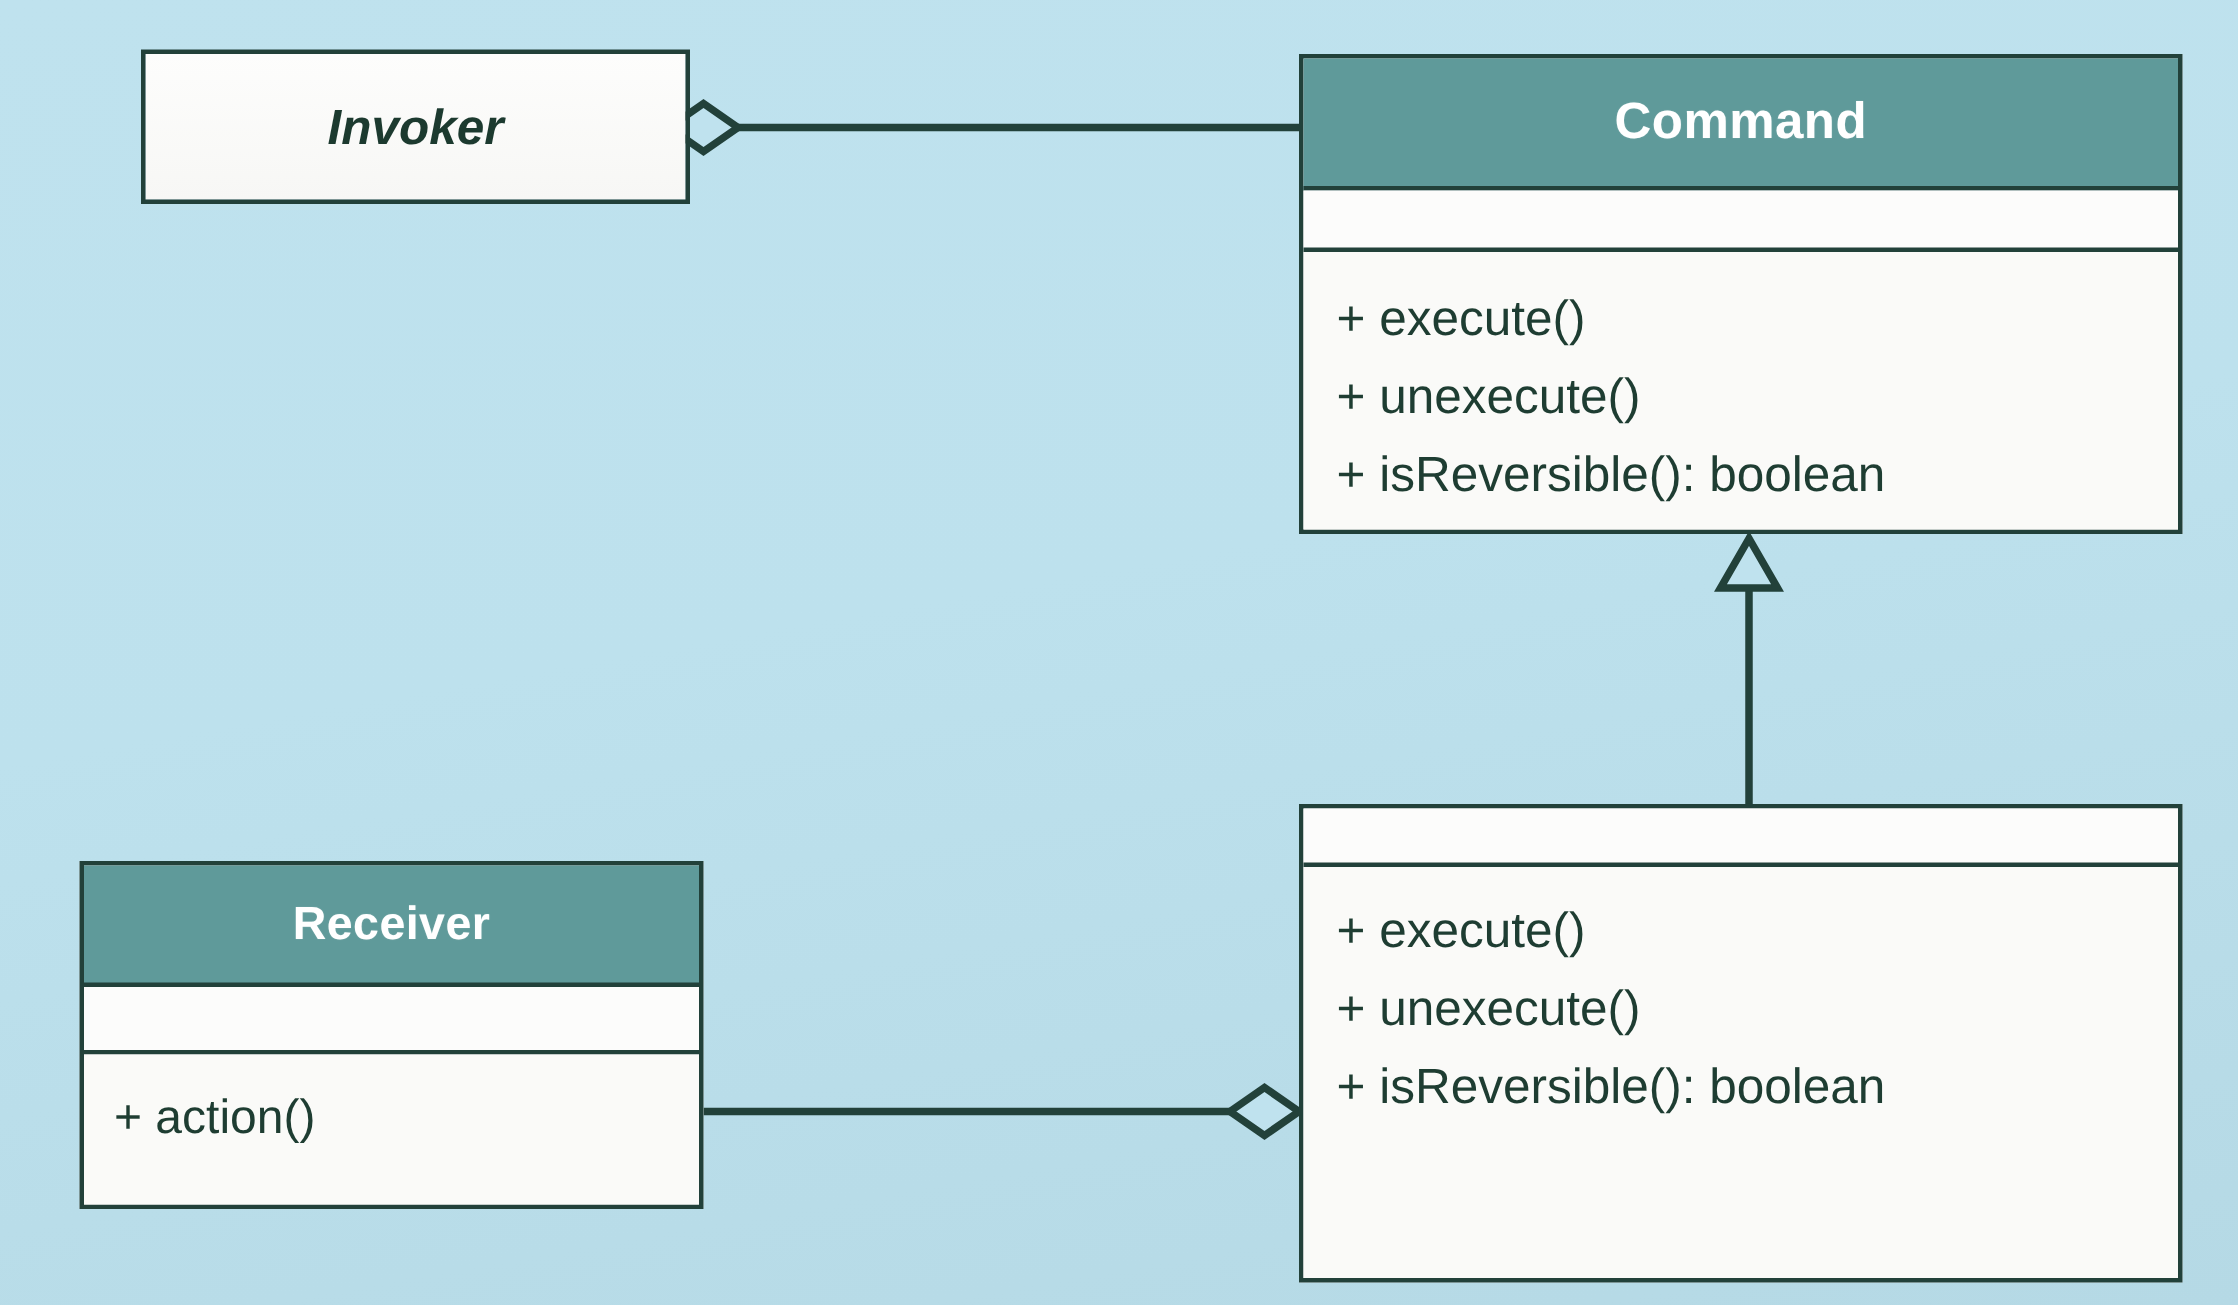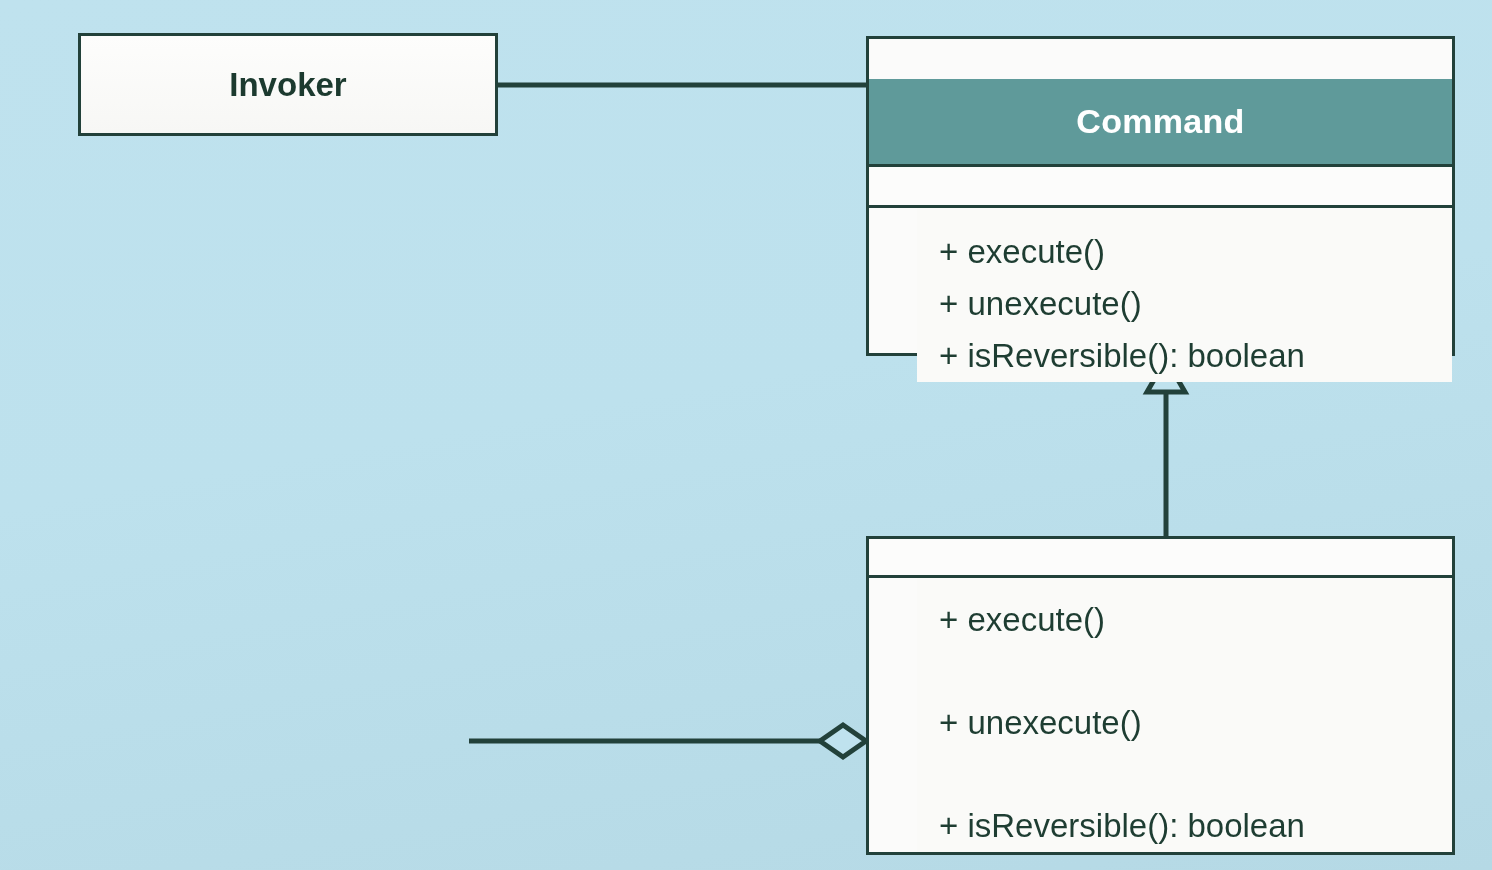--- a/index.html
+++ b/index.html
@@ -41,34 +41,32 @@
     color: #ffffff;
     font-weight: bold;
     text-align: right;
     display: flex;
     align-items: center;
     justify-content: center;
     letter-spacing: 0.3px;
     text-shadow: 0 0 1px rgba(255,255,255,0.25);
     border-bottom: 3px solid #22413a;
     flex: none;
-    margin-top: 40px;
   }
   .uml-class .attrs {
     background: #fcfcfb;
     border-bottom: 3px solid #22413a;
     flex: none;
   }
   .uml-class .ops {
     background: #fafaf8;
     flex: 1 1 auto;
     display: flex;
     flex-direction: column;
-    justify-content: space-between;
-    margin-left: 48px;
+    justify-content: flex-start;
   }
   .uml-class .ops .op {
     color: #1e3d32;
     white-space: nowrap;
   }
 
   
   .plain-class {
     position: absolute;
     box-sizing: border-box;
@@ -78,21 +76,21 @@
     align-items: center;
     justify-content: center;
   }
   .plain-class .title {
     color: #1c3a2f;
     font-weight: bold;
   }
 
   
   #invoker-class {
-    left: 78px; top: 33px; width: 420px; height: 103px;
+    left: 94px; top: 33px; width: 366px; height: 103px; font-style: italic;
   }
   #invoker-class .title { font-size: 33px; }
 
   #command-class {
     left: 866px; top: 36px; width: 589px; height: 320px;
   }
   #command-class .hdr { height: 85px; font-size: 34px; }
   #command-class .attrs { height: 38px; }
   #command-class .ops { padding: 18px 0 0 22px; }
   #command-class .ops .op { font-size: 33px; line-height: 52px; }
@@ -143,20 +141,27 @@
   <div class="uml-class" id="command-class">
     <div class="hdr">Command</div>
     <div class="attrs"></div>
     <div class="ops">
       <span class="op">+ execute()</span>
       <span class="op">+ unexecute()</span>
       <span class="op">+ isReversible(): boolean</span>
     </div>
   </div>
 
+  <div class="uml-class" id="receiver-class">
+    <div class="hdr">Receiver</div>
+    <div class="attrs"></div>
+    <div class="ops">
+      <span class="op">+ action()</span>
+    </div>
+  </div>
 
   <div class="uml-class" id="concrete-command-class">
     <div class="attrs"></div>
     <div class="ops">
       <span class="op">+ execute()</span>
       <span class="op">+ unexecute()</span>
       <span class="op">+ isReversible(): boolean</span>
     </div>
   </div>
 

